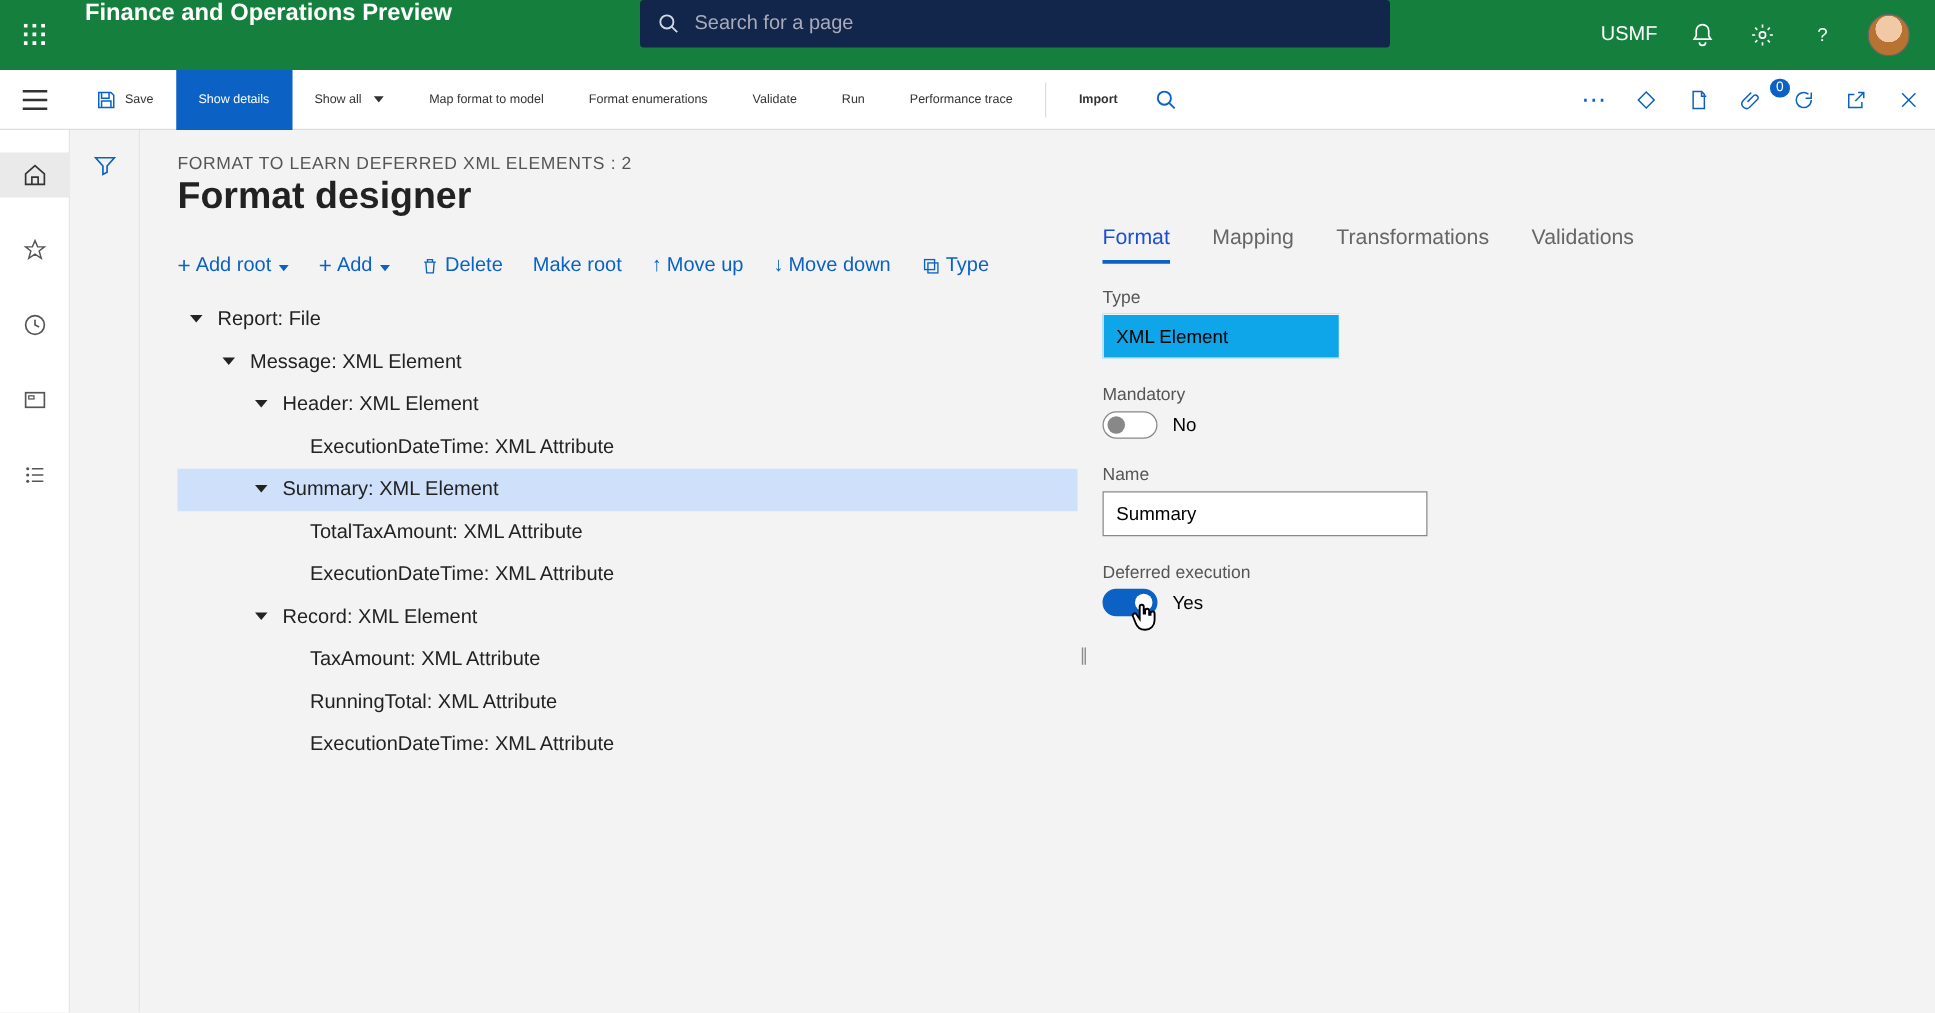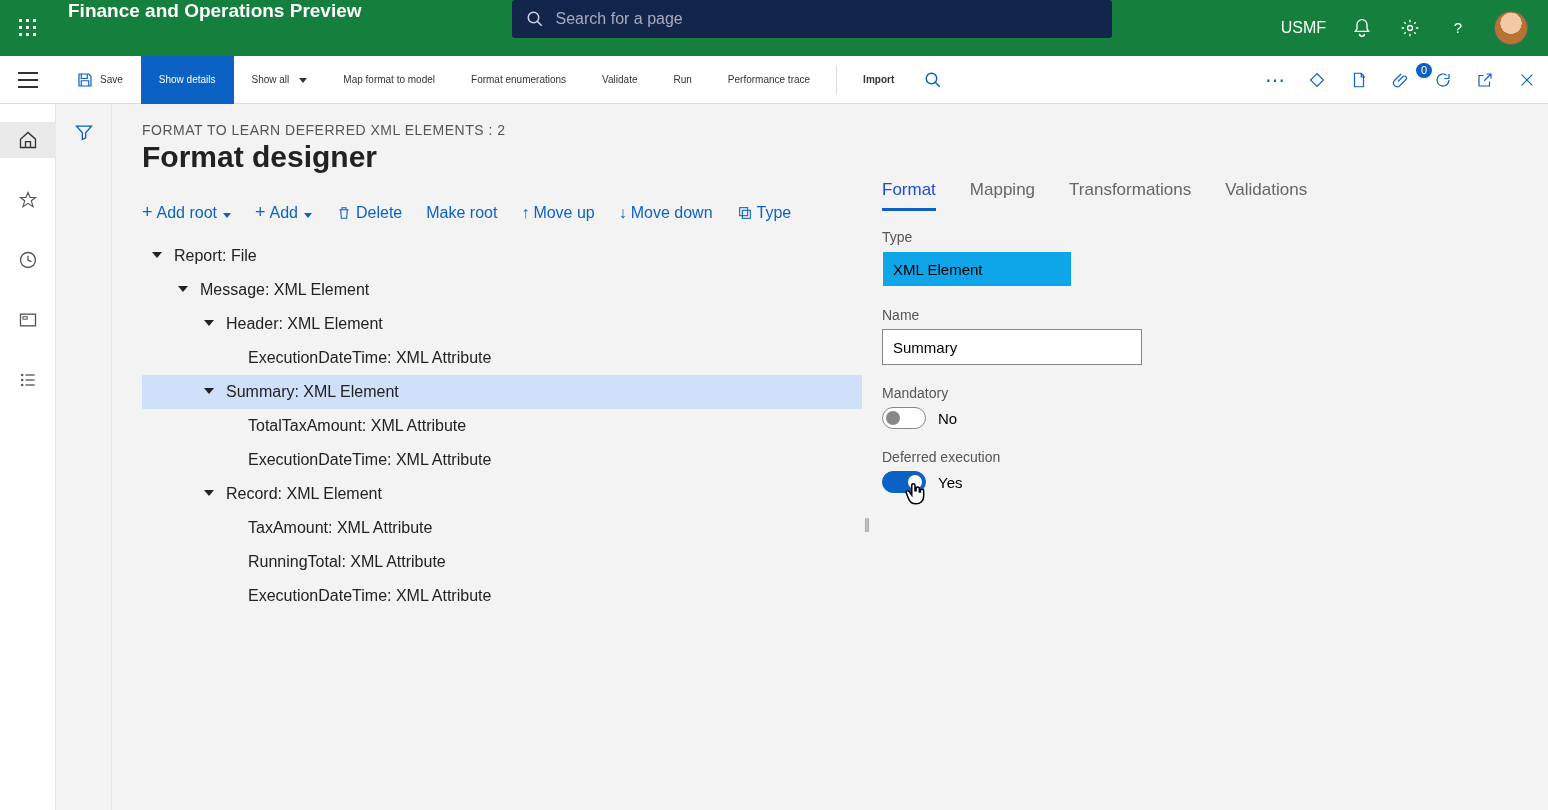--- a/index.html
+++ b/index.html
@@ -374,30 +374,30 @@
           <div class="tab">Transformations</div>
           <div class="tab">Validations</div>
         </div>
 
         <div class="field">
           <div class="field-label">Type</div>
           <div class="ro-box">XML Element</div>
         </div>
 
         <div class="field">
-          <div class="field-label">Name</div>
-          <input class="text-input" value="Summary" style="">
-        </div>
-
-        <div class="field">
           <div class="field-label">Mandatory</div>
           <div class="toggle-row">
             <div class="toggle off"></div>
             <span>No</span>
           </div>
+        </div>
+
+        <div class="field">
+          <div class="field-label">Name</div>
+          <input class="text-input" value="Summary" style="">
         </div>
 
         <div class="field" style="position:relative;">
           <div class="field-label">Deferred execution</div>
           <div class="toggle-row">
             <div class="toggle on"></div>
             <span>Yes</span>
           </div>
           <svg class="cursor-hand" style="left:20px; top:30px;" width="26" height="28" viewBox="0 0 24 24">
             <path d="M9 11V5a1.5 1.5 0 013 0v5h1V8a1.5 1.5 0 013 0v3h1v-1a1.5 1.5 0 013 0v5c0 4-3 7-7 7s-6-2-7-5l-2-5a1.5 1.5 0 012.7-1.3L9 14z" fill="#fff" stroke="#000" stroke-width="1.4"></path>

